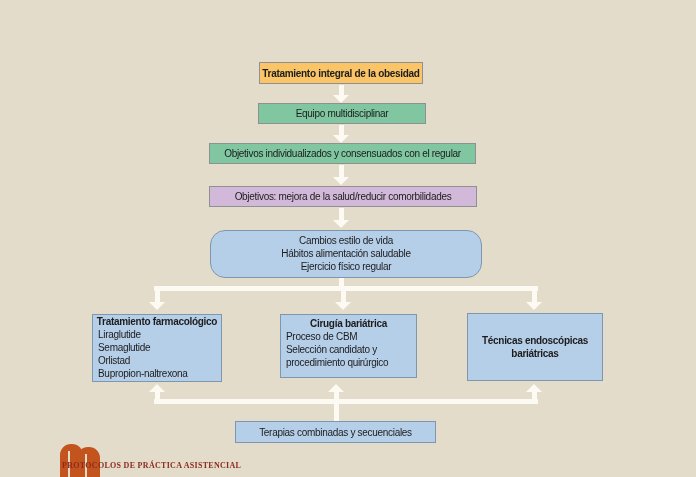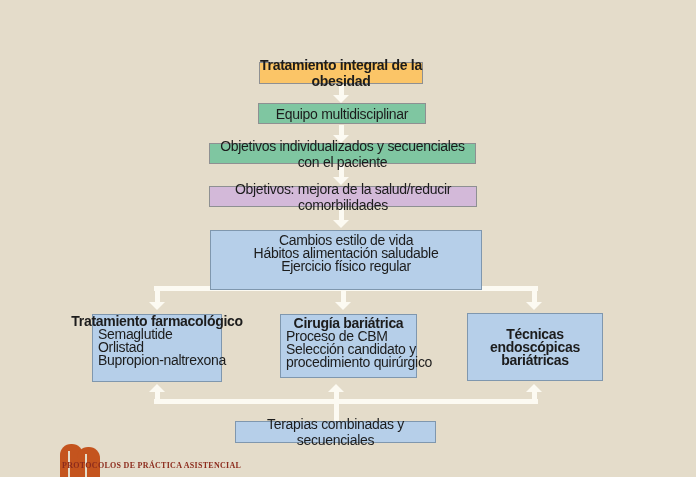--- a/index.html
+++ b/index.html
@@ -4,21 +4,21 @@
 <style>
   html,body{margin:0;padding:0;}
   body{font-family:"Liberation Sans",sans-serif;}
   .canvas{
     position:relative;width:696px;height:477px;background:#e4dcca;overflow:hidden;
   }
   
   .fbox{
     position:absolute;box-sizing:border-box;border:1px solid #8e9092;
     display:flex;align-items:center;justify-content:center;
-    font-size:14px;letter-spacing:-0.3px;color:#1c1c1c;text-align:center;
+    font-size:10px;letter-spacing:-0.3px;color:#1c1c1c;text-align:center;
   }
   .fbox.blue{background:#b6cfe9;border-color:#7f97ae;}
   .fbox.green{background:#7fc6a1;}
   .fbox.orange{background:#fbc567;}
   .fbox.purple{background:#d3b9d9;}
   .bold{font-weight:700;}
   .multiline{flex-direction:column;justify-content:flex-start;}
   .line{line-height:13px;white-space:nowrap;}
   .left-items{align-self:stretch;text-align:left;padding-left:5px;}
   .left-items .line{text-align:left;}
@@ -89,36 +89,37 @@
 
   <div class="fbox orange bold" style="left:259px;top:62px;width:164px;height:22px;">
     <span>Tratamiento integral de la obesidad</span>
   </div>
 
   <div class="fbox green" style="left:258px;top:103px;width:168px;height:21px;">
     <span>Equipo multidisciplinar</span>
   </div>
 
   <div class="fbox green" style="left:209px;top:143px;width:267px;height:21px;">
-    <span>Objetivos individualizados y secuenciales con el paciente</span>
+    <span>Objetivos individualizados y consensuados con el regular</span>
   </div>
 
   <div class="fbox purple" style="left:209px;top:186px;width:268px;height:21px;">
     <span>Objetivos: mejora de la salud/reducir comorbilidades</span>
   </div>
 
-  <div class="fbox blue multiline" style="left:210px;top:230px;width:272px;height:60px;padding-top:3px;">
+  <div class="fbox blue multiline" style="left:210px;top:230px;width:272px;height:48px;padding-top:3px;border-radius:15px;">
     <div class="line">Cambios estilo de vida</div>
     <div class="line">Hábitos alimentación saludable</div>
     <div class="line">Ejercicio físico regular</div>
   </div>
 
   <div class="fbox blue multiline" style="left:92px;top:314px;width:130px;height:68px;padding-top:0;">
     <div class="line bold">Tratamiento farmacológico</div>
     <div class="left-items">
+      <div class="line">Liraglutide</div>
       <div class="line">Semaglutide</div>
       <div class="line">Orlistad</div>
       <div class="line">Bupropion-naltrexona</div>
     </div>
   </div>
 
   <div class="fbox blue multiline" style="left:280px;top:314px;width:137px;height:64px;padding-top:2px;">
     <div class="line bold">Cirugía bariátrica</div>
     <div class="left-items">
       <div class="line">Proceso de CBM</div>

